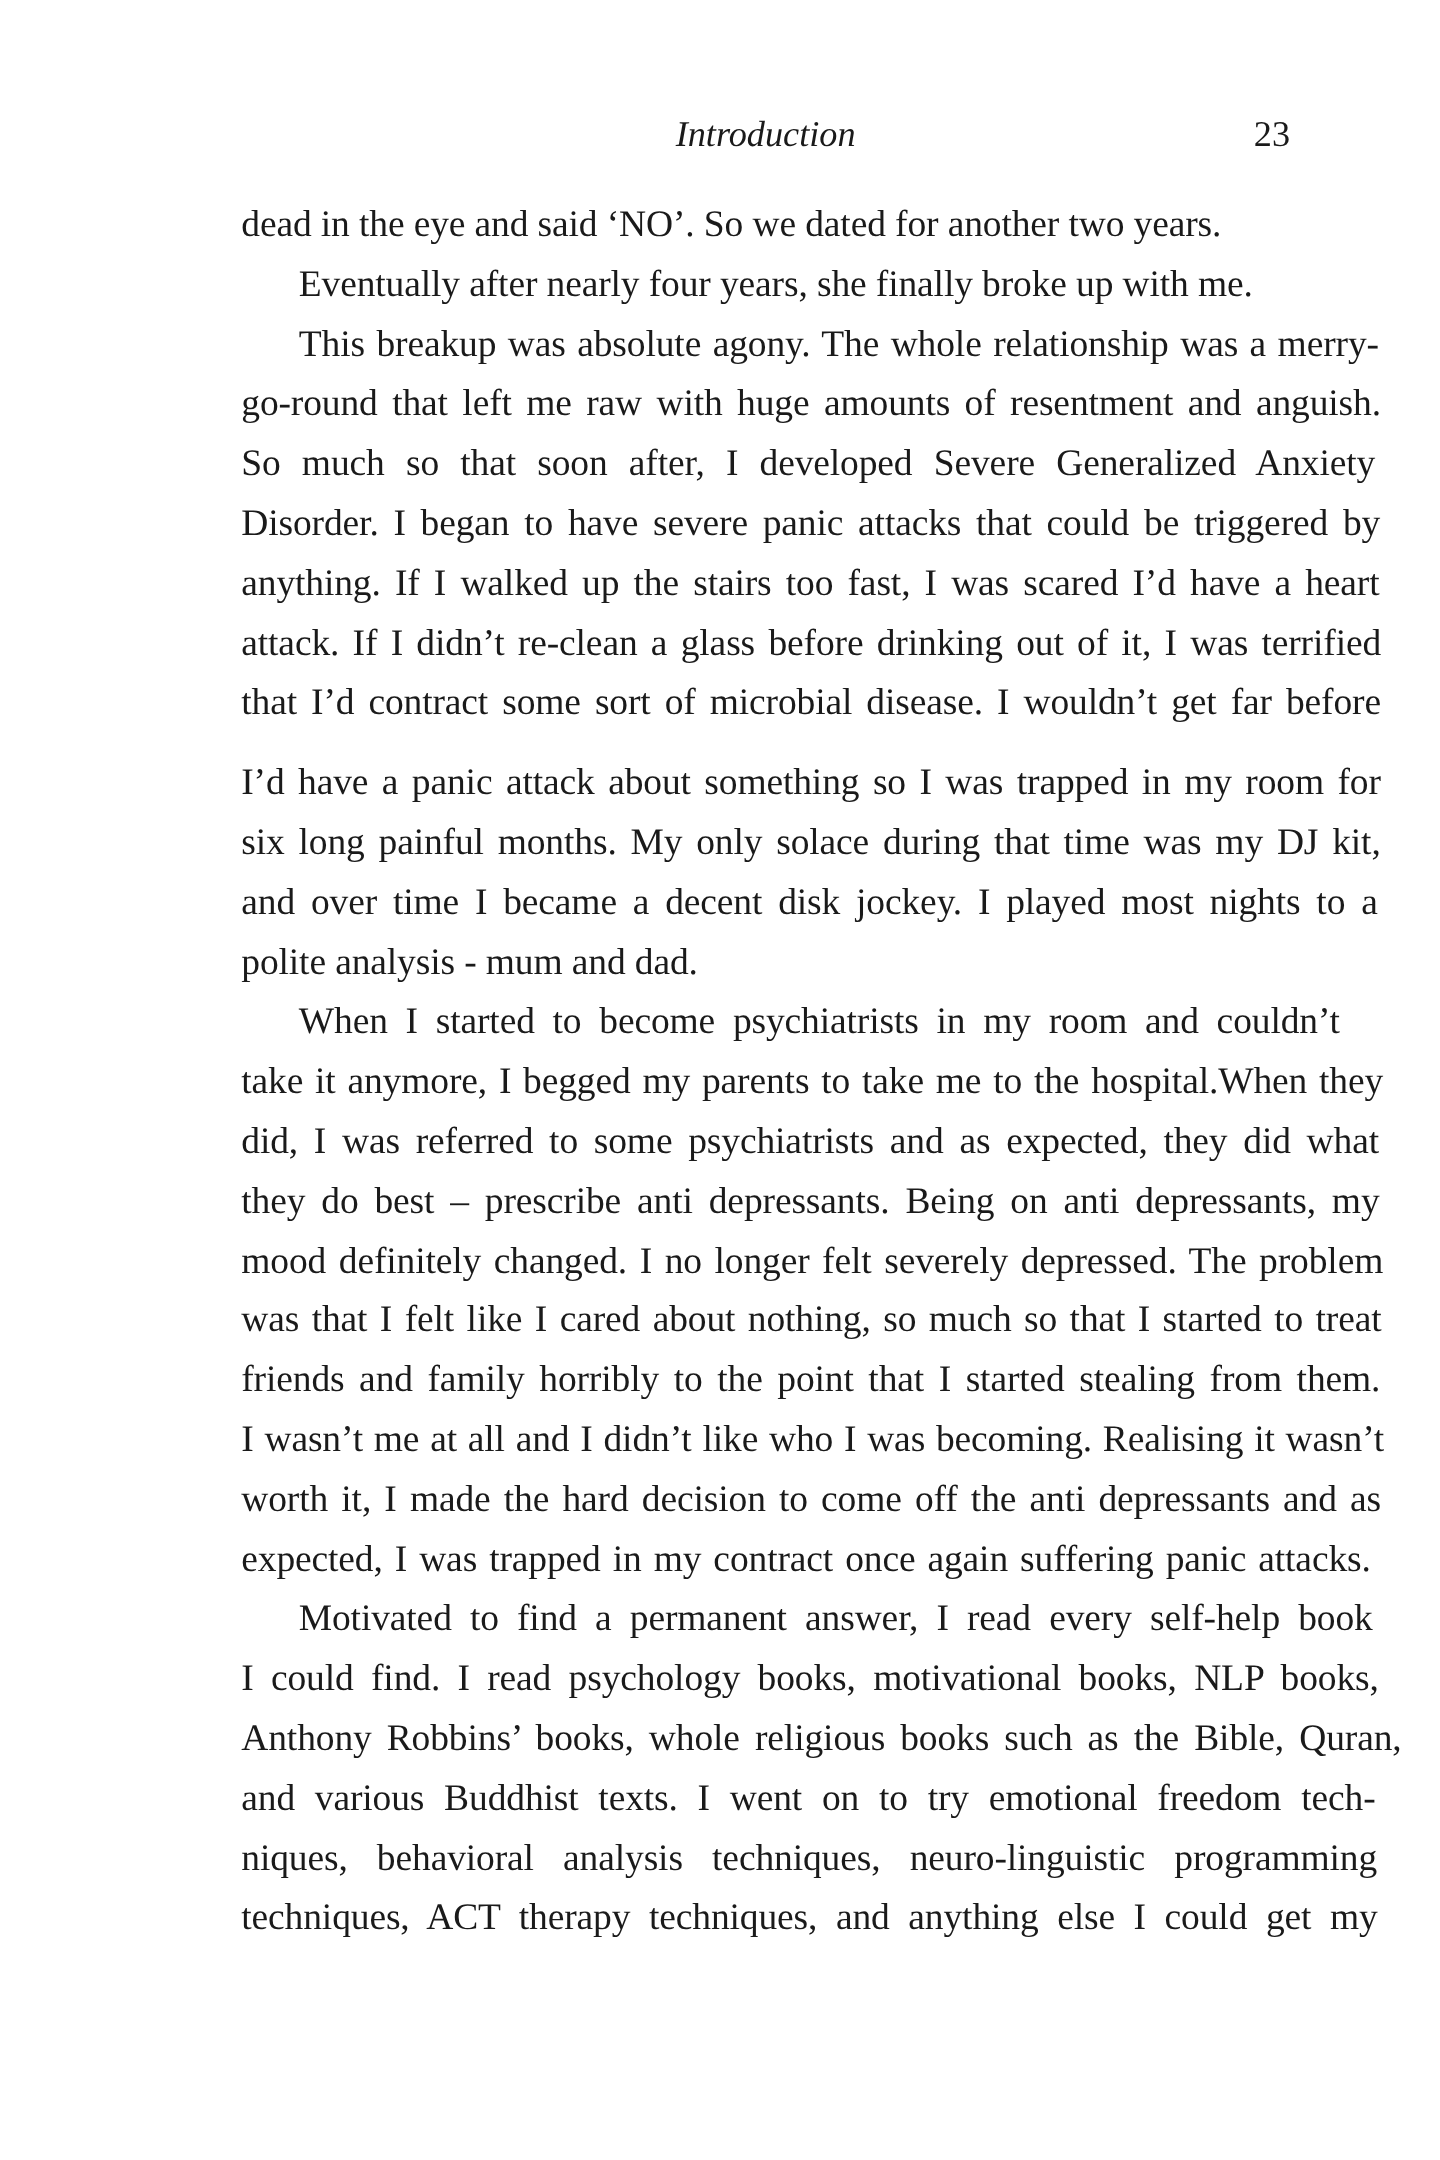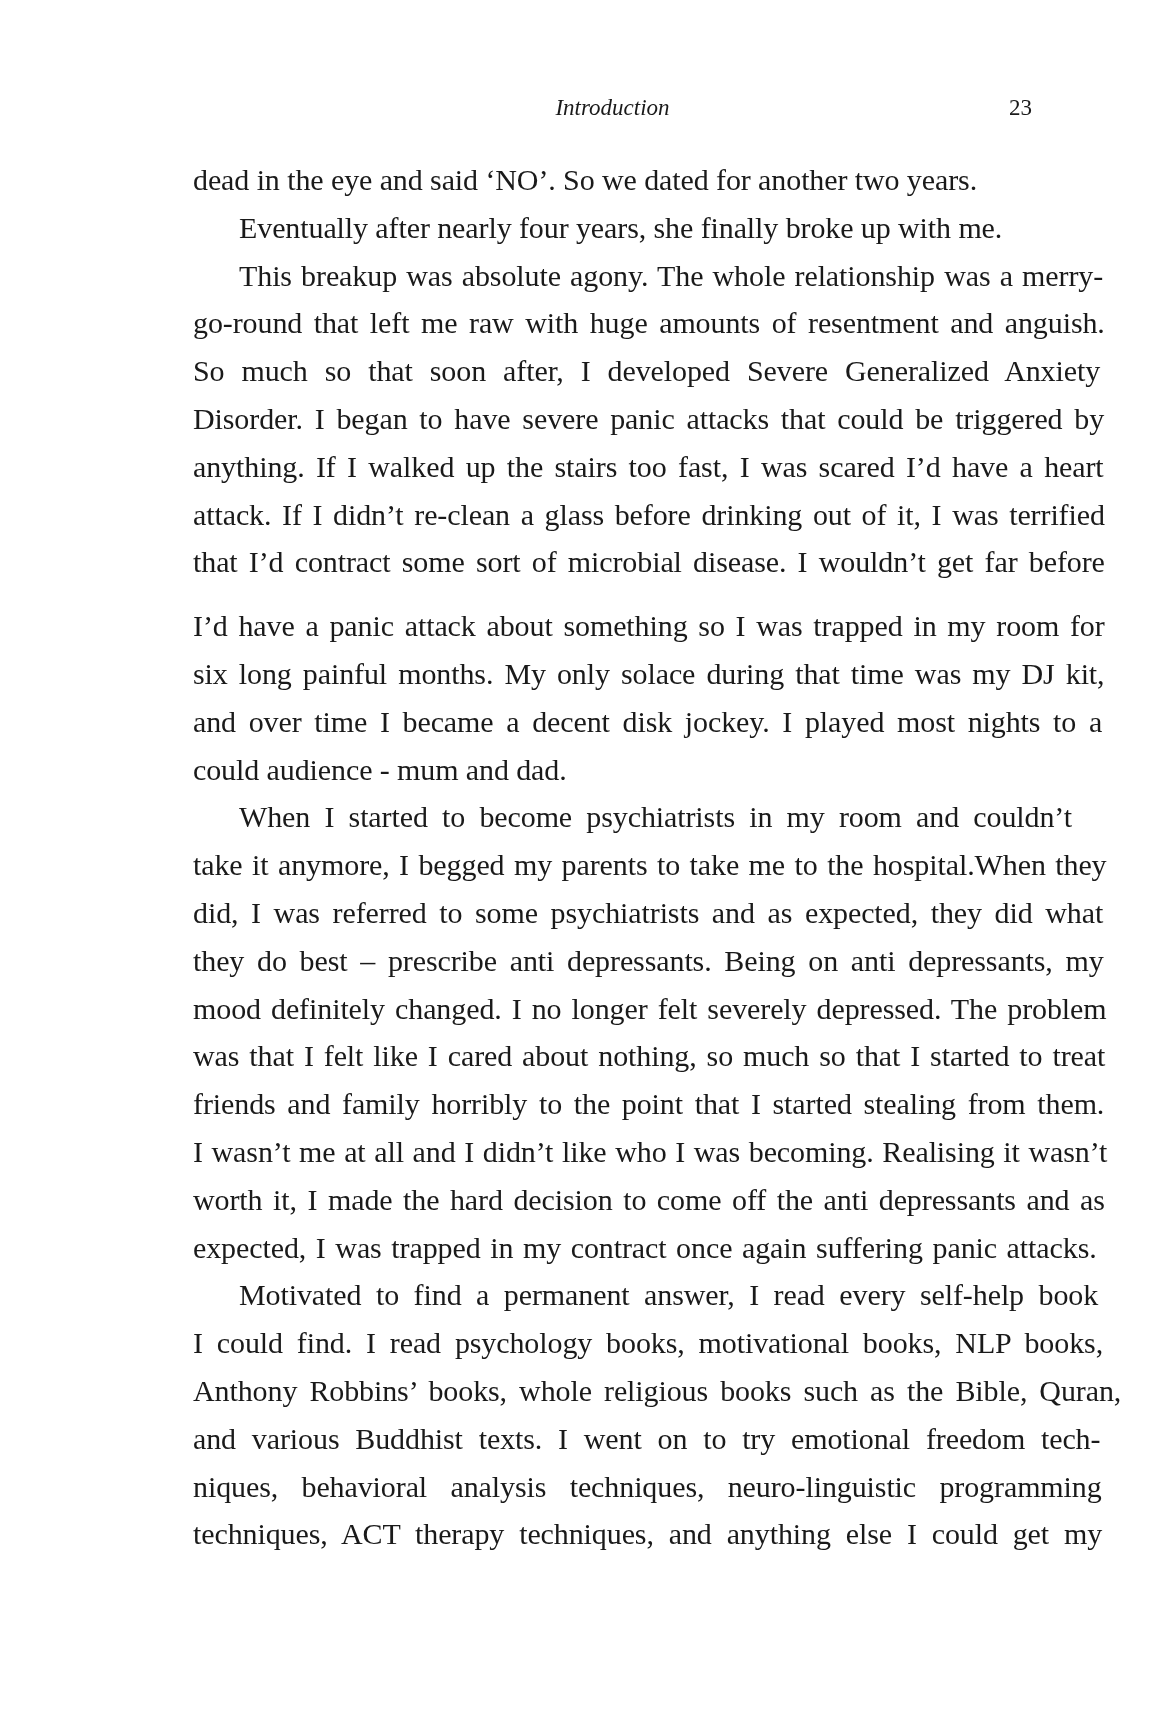--- a/index.html
+++ b/index.html
@@ -14,21 +14,21 @@
       overflow: hidden;
       color: #1a1a1a;
       font-family: "Liberation Serif", "DejaVu Serif", serif;
     }
     .running-head {
       position: absolute;
       top: 88px;
       left: 193px;
       width: 839px;
       height: 40px;
-      font-size: 23px;
+      font-size: 29px;
       line-height: 40px;
     }
     .running-title {
       position: absolute;
       left: 0;
       right: 0;
       text-align: center;
       font-style: italic;
     }
     .page-number {
@@ -74,21 +74,21 @@
     <span class="line indent" style="display: block; width: auto; word-spacing: 1.78px;">This breakup was absolute agony. The whole relationship was a merry-</span>
     <span class="line" style="display: block; width: auto; word-spacing: 4.15px;">go-round that left me raw with huge amounts of resentment and anguish.</span>
     <span class="line" style="display: block; width: auto; word-spacing: 9.6px;">So much so that soon after, I developed Severe Generalized Anxiety</span>
     <span class="line" style="display: block; width: auto; word-spacing: 4.41px;">Disorder. I began to have severe panic attacks that could be triggered by</span>
     <span class="line" style="display: block; width: auto; word-spacing: 3.95px;">anything. If I walked up the stairs too fast, I was scared I’d have a heart</span>
     <span class="line" style="display: block; width: auto; word-spacing: 3.26px;">attack. If I didn’t re-clean a glass before drinking out of it, I was terrified</span>
     <span class="line" style="display: block; width: auto; word-spacing: 3.83px;">that I’d contract some sort of microbial disease. I wouldn’t get far before</span>
     <span class="line" style="display: block; width: auto; word-spacing: 3.38px; margin-top: 16px;">I’d have a panic attack about something so I was trapped in my room for</span>
     <span class="line" style="display: block; width: auto; word-spacing: 3.68px;">six long painful months. My only solace during that time was my DJ kit,</span>
     <span class="line" style="display: block; width: auto; word-spacing: 5.3px;">and over time I became a decent disk jockey. I played most nights to a</span>
-    <span class="line last" style="display: block; width: auto;">could audience -  mum and dad.</span>
+    <span class="line last" style="display: block; width: auto;">polite analysis -  mum and dad.</span>
     <span class="line indent" style="display: block; width: auto; word-spacing: 6.82px;">When I started to become psychiatrists in my room and couldn’t</span>
     <span class="line" style="display: block; width: auto; word-spacing: 2.07px;">take it anymore, I begged my parents to take me to the hospital.When they</span>
     <span class="line" style="display: block; width: auto; word-spacing: 5.22px;">did, I was referred to some psychiatrists and as expected, they did what</span>
     <span class="line" style="display: block; width: auto; word-spacing: 5.35px;">they do best – prescribe anti depressants. Being on anti depressants, my</span>
     <span class="line" style="display: block; width: auto; word-spacing: 2.67px;">mood definitely changed. I no longer felt severely depressed. The problem</span>
     <span class="line" style="display: block; width: auto; word-spacing: 2.57px;">was that I felt like I cared about nothing, so much so that I started to treat</span>
     <span class="line" style="display: block; width: auto; word-spacing: 4.29px;">friends and family horribly to the point that I started stealing from them.</span>
     <span class="line" style="display: block; width: auto; word-spacing: 1.25px;">I wasn’t me at all and I didn’t like who I was becoming. Realising it wasn’t</span>
     <span class="line" style="display: block; width: auto; word-spacing: 3.16px;">worth it, I made the hard decision to come off the anti depressants and as</span>
     <span class="line" style="display: block; width: auto; word-spacing: 2.22px;">expected, I was trapped in my contract once again suffering panic attacks.</span>

